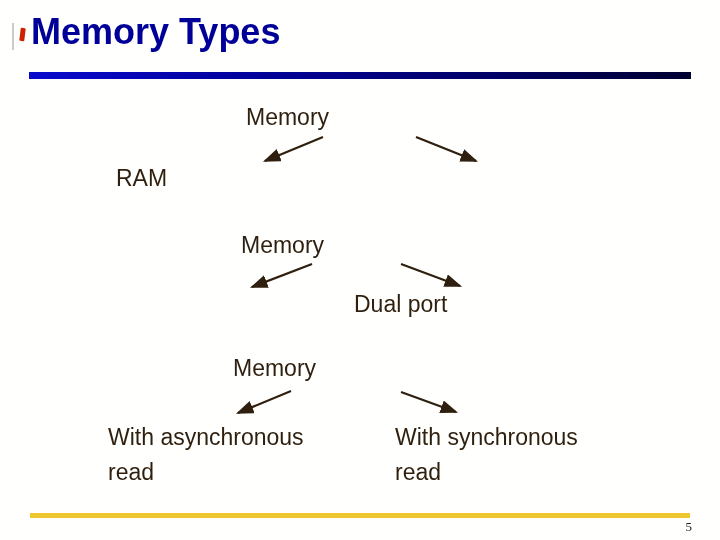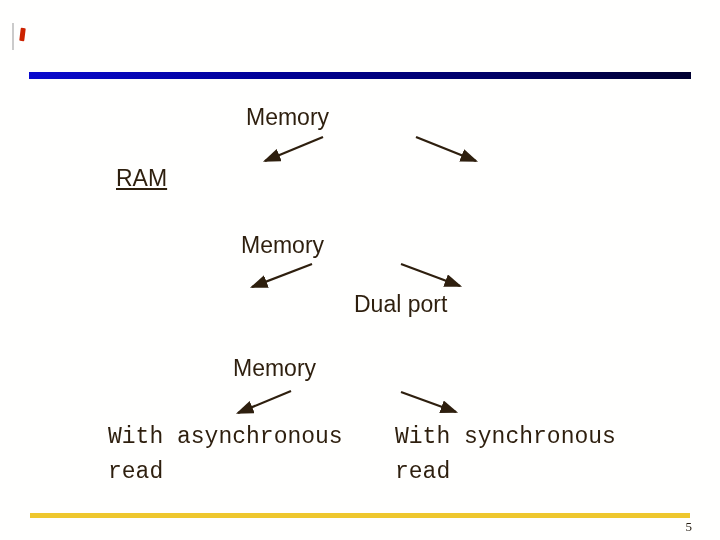--- a/index.html
+++ b/index.html
@@ -22,21 +22,21 @@
       var(--title-rule-left,#0a0ace) 0%,
       #000099 35%, #000066 70%,
       var(--title-rule-right,#000030) 100%);
   }
 
   .node {
     position:absolute; width:240px; 
     font-size:23px; line-height:1;
     color:var(--tree-text,#2e1f0e);
   }
-  .leaf2 { line-height:35px; white-space:pre-line;font-family:Liberation Mono, monospace; }
+  .leaf2 { line-height:35px; white-space:pre-line; }
 
   svg.arrows { position:absolute; left:0; top:0; pointer-events:none; }
 
   .bottom-rule {
     position:absolute; left:30px; top:513px; width:660px; height:5px;
     background:var(--bottom-rule,#eec72e);
   }
   .page-number {
     position:absolute; right:28px; top:519px;
     font-family:"Liberation Serif", serif;
@@ -54,40 +54,41 @@
   }
 </style>
 </head>
 <body style="--title-text: #000099; --title-rule-left: #0a0ace; --title-rule-right: #000030; --tree-text: #2e1f0e; --bottom-rule: #eec72e; --artifact-red: #cc2200;">
 
 <div class="slide">
 
   <div class="artifact-gray"></div>
   <div class="artifact-red"></div>
 
+  <div class="page-title">Memory Types</div>
   <div class="title-rule"></div>
 
   <svg class="arrows" width="720" height="540">
     <defs>
       <marker id="ah" markerWidth="9" markerHeight="7" refX="7" refY="3" orient="auto">
         <path d="M0,0 L8,3 L0,6 z" fill="#2e1f0e"></path>
       </marker>
     </defs>
     <g stroke="#2e1f0e" stroke-width="2.2">
       <line x1="323" y1="137" x2="265" y2="161" marker-end="url(#ah)"></line>
       <line x1="416" y1="137" x2="476" y2="161" marker-end="url(#ah)"></line>
       <line x1="312" y1="264" x2="252" y2="287" marker-end="url(#ah)"></line>
       <line x1="401" y1="264" x2="460" y2="286" marker-end="url(#ah)"></line>
       <line x1="291" y1="391" x2="238" y2="413" marker-end="url(#ah)"></line>
       <line x1="401" y1="392" x2="456" y2="412" marker-end="url(#ah)"></line>
     </g>
   </svg>
 
   <div class="node" style="left:246px; top:106px;">Memory</div>
-  <div class="node" style="left:116px; top:167px;text-decoration:underline;">RAM</div>
+  <div class="node" style="left:116px; top:167px;">RAM</div>
 
   <div class="node" style="left:241px; top:234px;">Memory</div>
   <div class="node" style="left:354px; top:293px;">Dual port</div>
 
   <div class="node" style="left:233px; top:357px;">Memory</div>
   <div class="node leaf2" style="left:108px; top:420px;">With asynchronous
 read</div>
   <div class="node leaf2" style="left:395px; top:420px;">With synchronous
 read</div>
 

